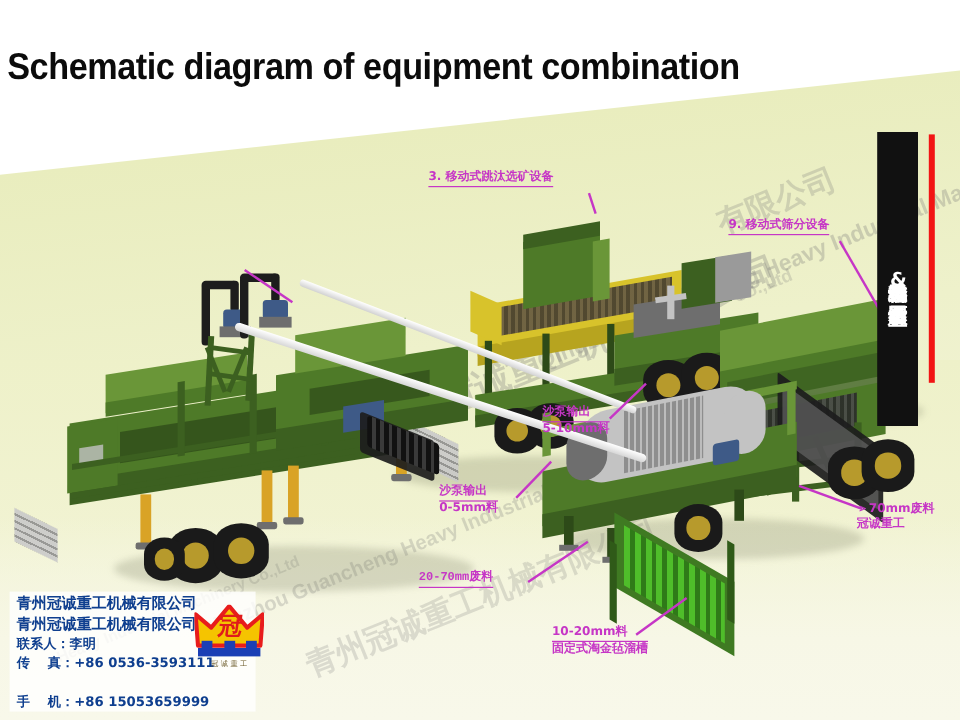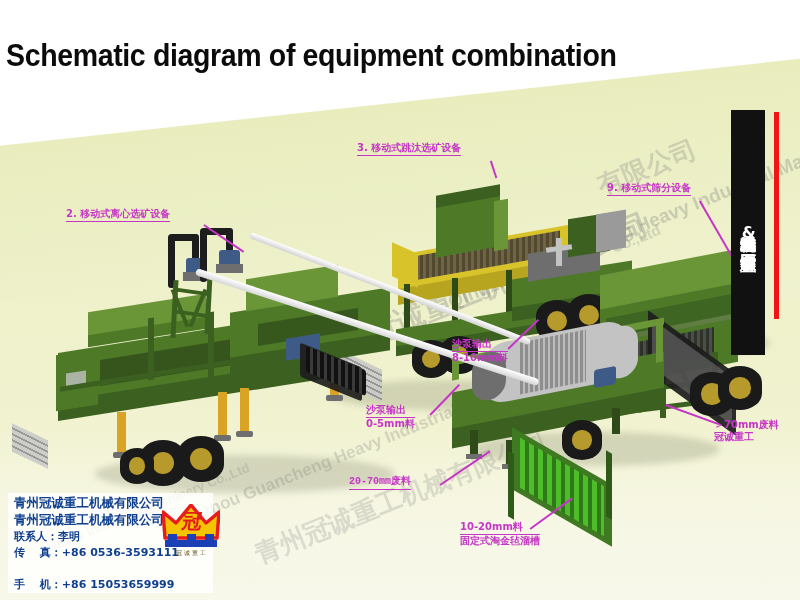--- a/index.html
+++ b/index.html
@@ -312,33 +312,30 @@
   <div class="m" style="left:196px;top:268px;width:360px;height:7px;background:linear-gradient(180deg,#ffffff,#d6d6d6);
        transform:rotate(18deg);transform-origin:left center;border-radius:4px;"></div>
   <div class="m" style="left:250px;top:232px;width:300px;height:6px;background:linear-gradient(180deg,#ffffff,#d2d2d2);
        transform:rotate(21deg);transform-origin:left center;border-radius:3px;"></div>
 
   <div class="lbl" style="left:357px;top:142px;">
     <span class="u">3. 移动式跳汰选矿设备</span>
   </div>
   <div class="lead" style="left:491px;top:160px;width:18px;transform:rotate(72deg);"></div>
 
-  <div class="lbl" style="left:66px;top:208px;">
-    <span class="u">2. 移动式离心选矿设备</span>
-  </div>
   <div class="lead" style="left:204px;top:224px;width:48px;transform:rotate(34deg);"></div>
 
   <div class="lbl" style="left:607px;top:182px;">
     <span class="u">9. 移动式筛分设备</span>
   </div>
   <div class="lead" style="left:700px;top:200px;width:72px;transform:rotate(60deg);"></div>
 
   <div class="lbl" style="left:452px;top:338px;">
     <span class="row u">沙泵输出</span>
-    <span class="row">8-10mm料</span>
+    <span class="row">5-10mm料</span>
   </div>
   <div class="lead" style="left:508px;top:348px;width:42px;transform:rotate(-44deg);"></div>
 
   <div class="lbl" style="left:366px;top:404px;">
     <span class="row u">沙泵输出</span>
     <span class="row">0-5mm料</span>
   </div>
   <div class="lead" style="left:430px;top:414px;width:42px;transform:rotate(-46deg);"></div>
 
   <div class="lbl" style="left:349px;top:476px;font-family:Liberation Mono, monospace;">

